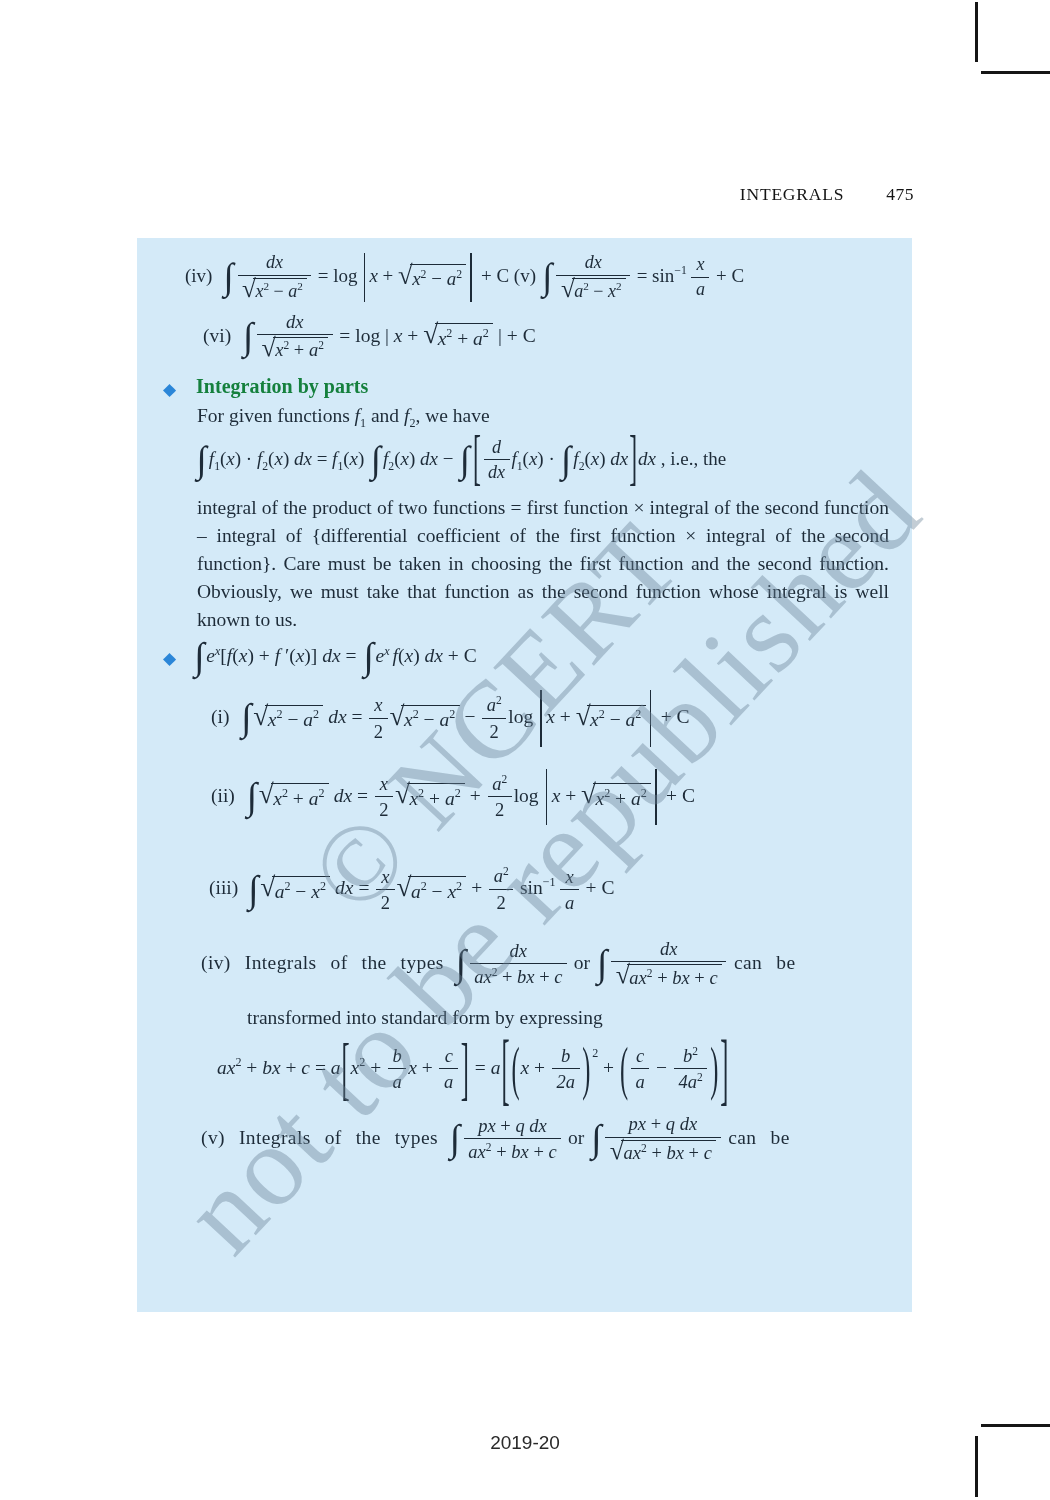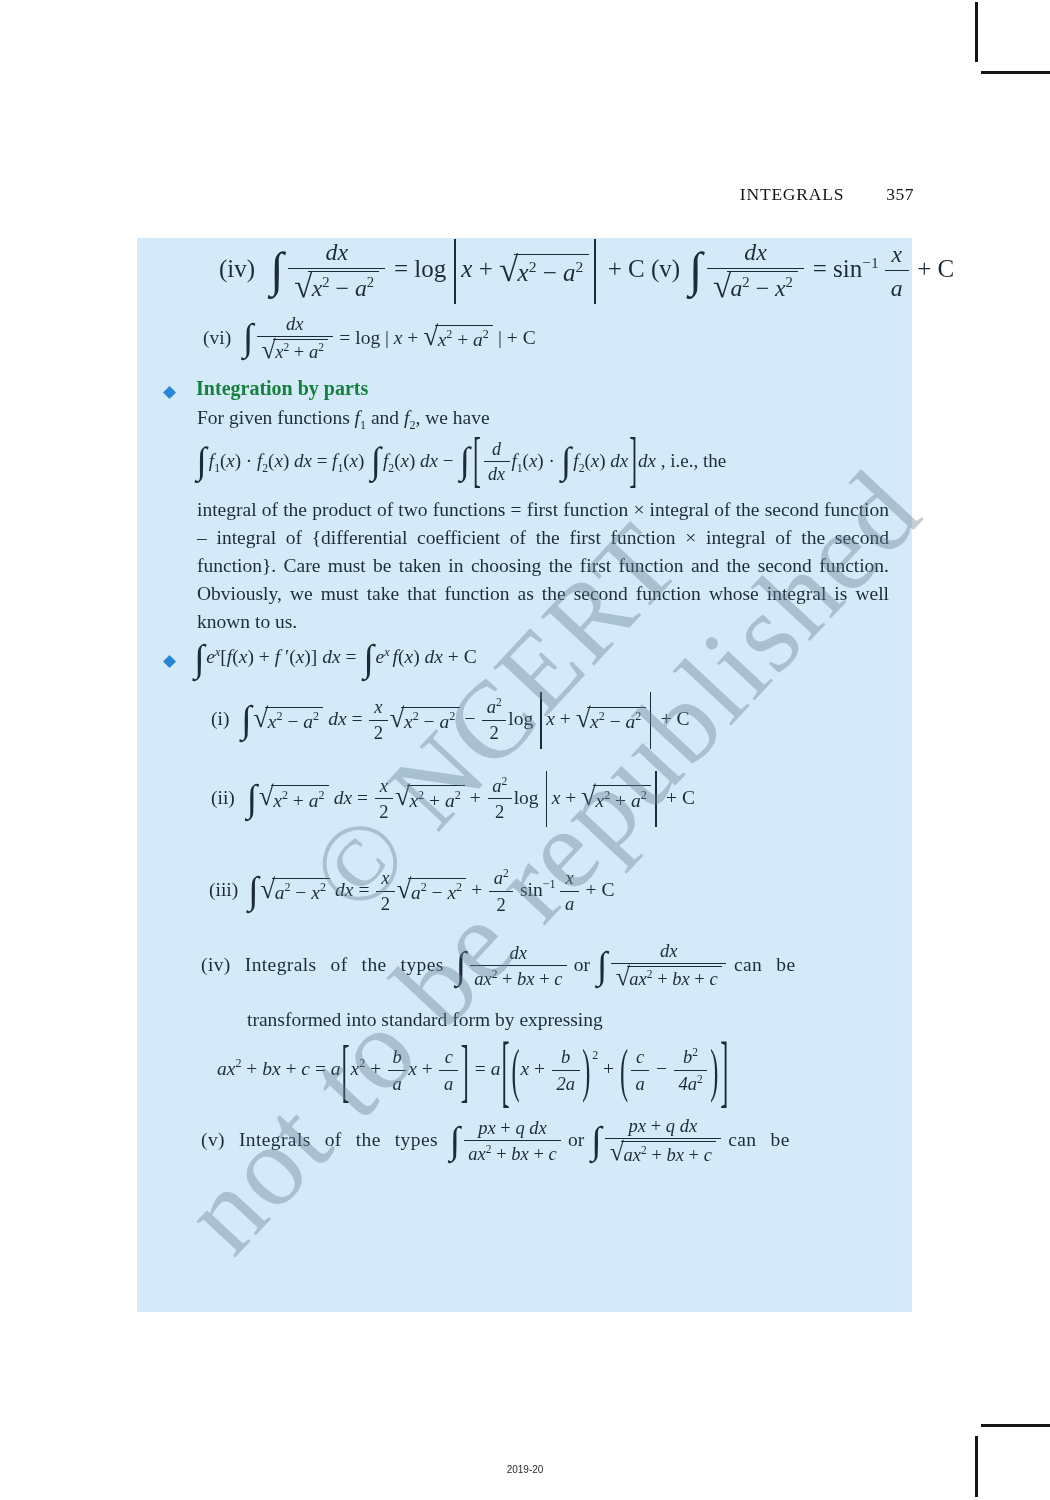--- a/index.html
+++ b/index.html
@@ -18,21 +18,21 @@
   
   #panel{position:absolute;left:137px;top:238px;width:775px;height:1074px;background:#d4eaf8;}
   
   .wm{position:absolute;font-family:"Liberation Serif",serif;white-space:nowrap;
       color:rgba(105,130,150,0.40);pointer-events:none;z-index:5;letter-spacing:0.02em;}
   #wm1{left:495px;top:718px;font-size:110px;transform:translate(-50%,-50%) rotate(-47deg);}
   #wm2{left:552px;top:862px;font-size:115px;transform:translate(-50%,-50%) rotate(-47deg);}
   
   .frow{position:relative;white-space:nowrap;font-size:19.5px;line-height:1.25;}
   .plain{font-style:normal;}
-  .r1{padding-left:82px;font-size:25px;}
+  .r1{margin-top:14px;padding-left:48px;font-size:19px;}
   .r2{margin-top:8px;padding-left:66px;}
   .h1{margin-top:12px;}
   .fg{margin-top:4px;padding-left:60px;}
   .bf{margin-top:6px;padding-left:58px;font-size:19px;}
   .para{margin:10px 0 0 60px;width:692px;font-size:19.5px;line-height:28px;
         text-align:justify;white-space:normal;font-style:normal;}
   .ex{margin-top:8px;}
   .h2{margin-top:14px;}
   .i1{margin-top:18px;padding-left:74px;}
   .i2{margin-top:22px;padding-left:74px;}
@@ -58,35 +58,35 @@
   .mf{display:inline-block;vertical-align:middle;text-align:center;font-size:0.95em;margin:0 0.1em;}
   .mf .n{display:block;line-height:1.2;padding:0 0.25em 0.06em;}
   .mf .d{display:block;line-height:1.2;border-top:1.4px solid currentColor;padding:0.1em 0.25em 0;}
   .msq{display:inline-flex;vertical-align:middle;align-items:flex-start;}
   .msq .rad{font-size:1.4em;line-height:1;margin-right:-0.12em;font-style:normal;transform:translateY(-0.06em);}
   .msq .c{border-top:1.4px solid currentColor;padding:0.08em 0.22em 0 0.14em;white-space:nowrap;}
   .mbar{display:inline-block;width:1.6px;background:currentColor;vertical-align:middle;margin:0 0.22em;}
   .mbig{display:inline-block;vertical-align:middle;line-height:1;font-size:1.25em;
         font-style:normal;margin:0 0.04em;}
   
-  #ftr{position:absolute;left:0;top:1464px;width:100%;text-align:center;
-       font-family:"Liberation Sans","DejaVu Sans",sans-serif;font-size:10px;color:#2a2a2a;}
+  #ftr{position:absolute;left:0;top:1432px;width:100%;text-align:center;
+       font-family:"Liberation Sans","DejaVu Sans",sans-serif;font-size:19px;color:#2a2a2a;}
 </style>
 </head>
 <body>
 
 <div id="page">
 
   <div class="mark" id="cm-tr-v"></div>
   <div class="mark" id="cm-tr-h"></div>
   <div class="mark" id="cm-br-h"></div>
   <div class="mark" id="cm-br-v"></div>
 
   <div id="hdr">
-    <span>INTEGRALS</span><span class="pg">357</span>
+    <span>INTEGRALS</span><span class="pg">475</span>
   </div>
 
   <div id="panel">
     <div class="frow r1"><span class="mr">(iv)</span><span class="msp" style="width: 0.5em;"></span><span class="mint">∫</span><span class="mf"><span class="n"><span class="mi">dx</span></span><span class="d"><span class="msq">
               <span class="rad">√</span>
               <span class="c"><span class="mi">x</span><sup class="mr">2</sup><span class="mr"> − </span><span class="mi">a</span><sup class="mr">2</sup></span>
             </span></span></span><span class="mr"> = log</span><span class="msp" style="width: 0.1em;"></span><span class="mbar" style="height: 2.6em;"></span><span class="mi">x</span><span class="mr"> + </span><span class="msq">
           <span class="rad">√</span>
           <span class="c"><span class="mi">x</span><sup class="mr">2</sup><span class="mr"> − </span><span class="mi">a</span><sup class="mr">2</sup></span>
         </span><span class="mbar" style="height: 2.6em;"></span><span class="mr"> + C (v) </span><span class="mint">∫</span><span class="mf"><span class="n"><span class="mi">dx</span></span><span class="d"><span class="msq">

